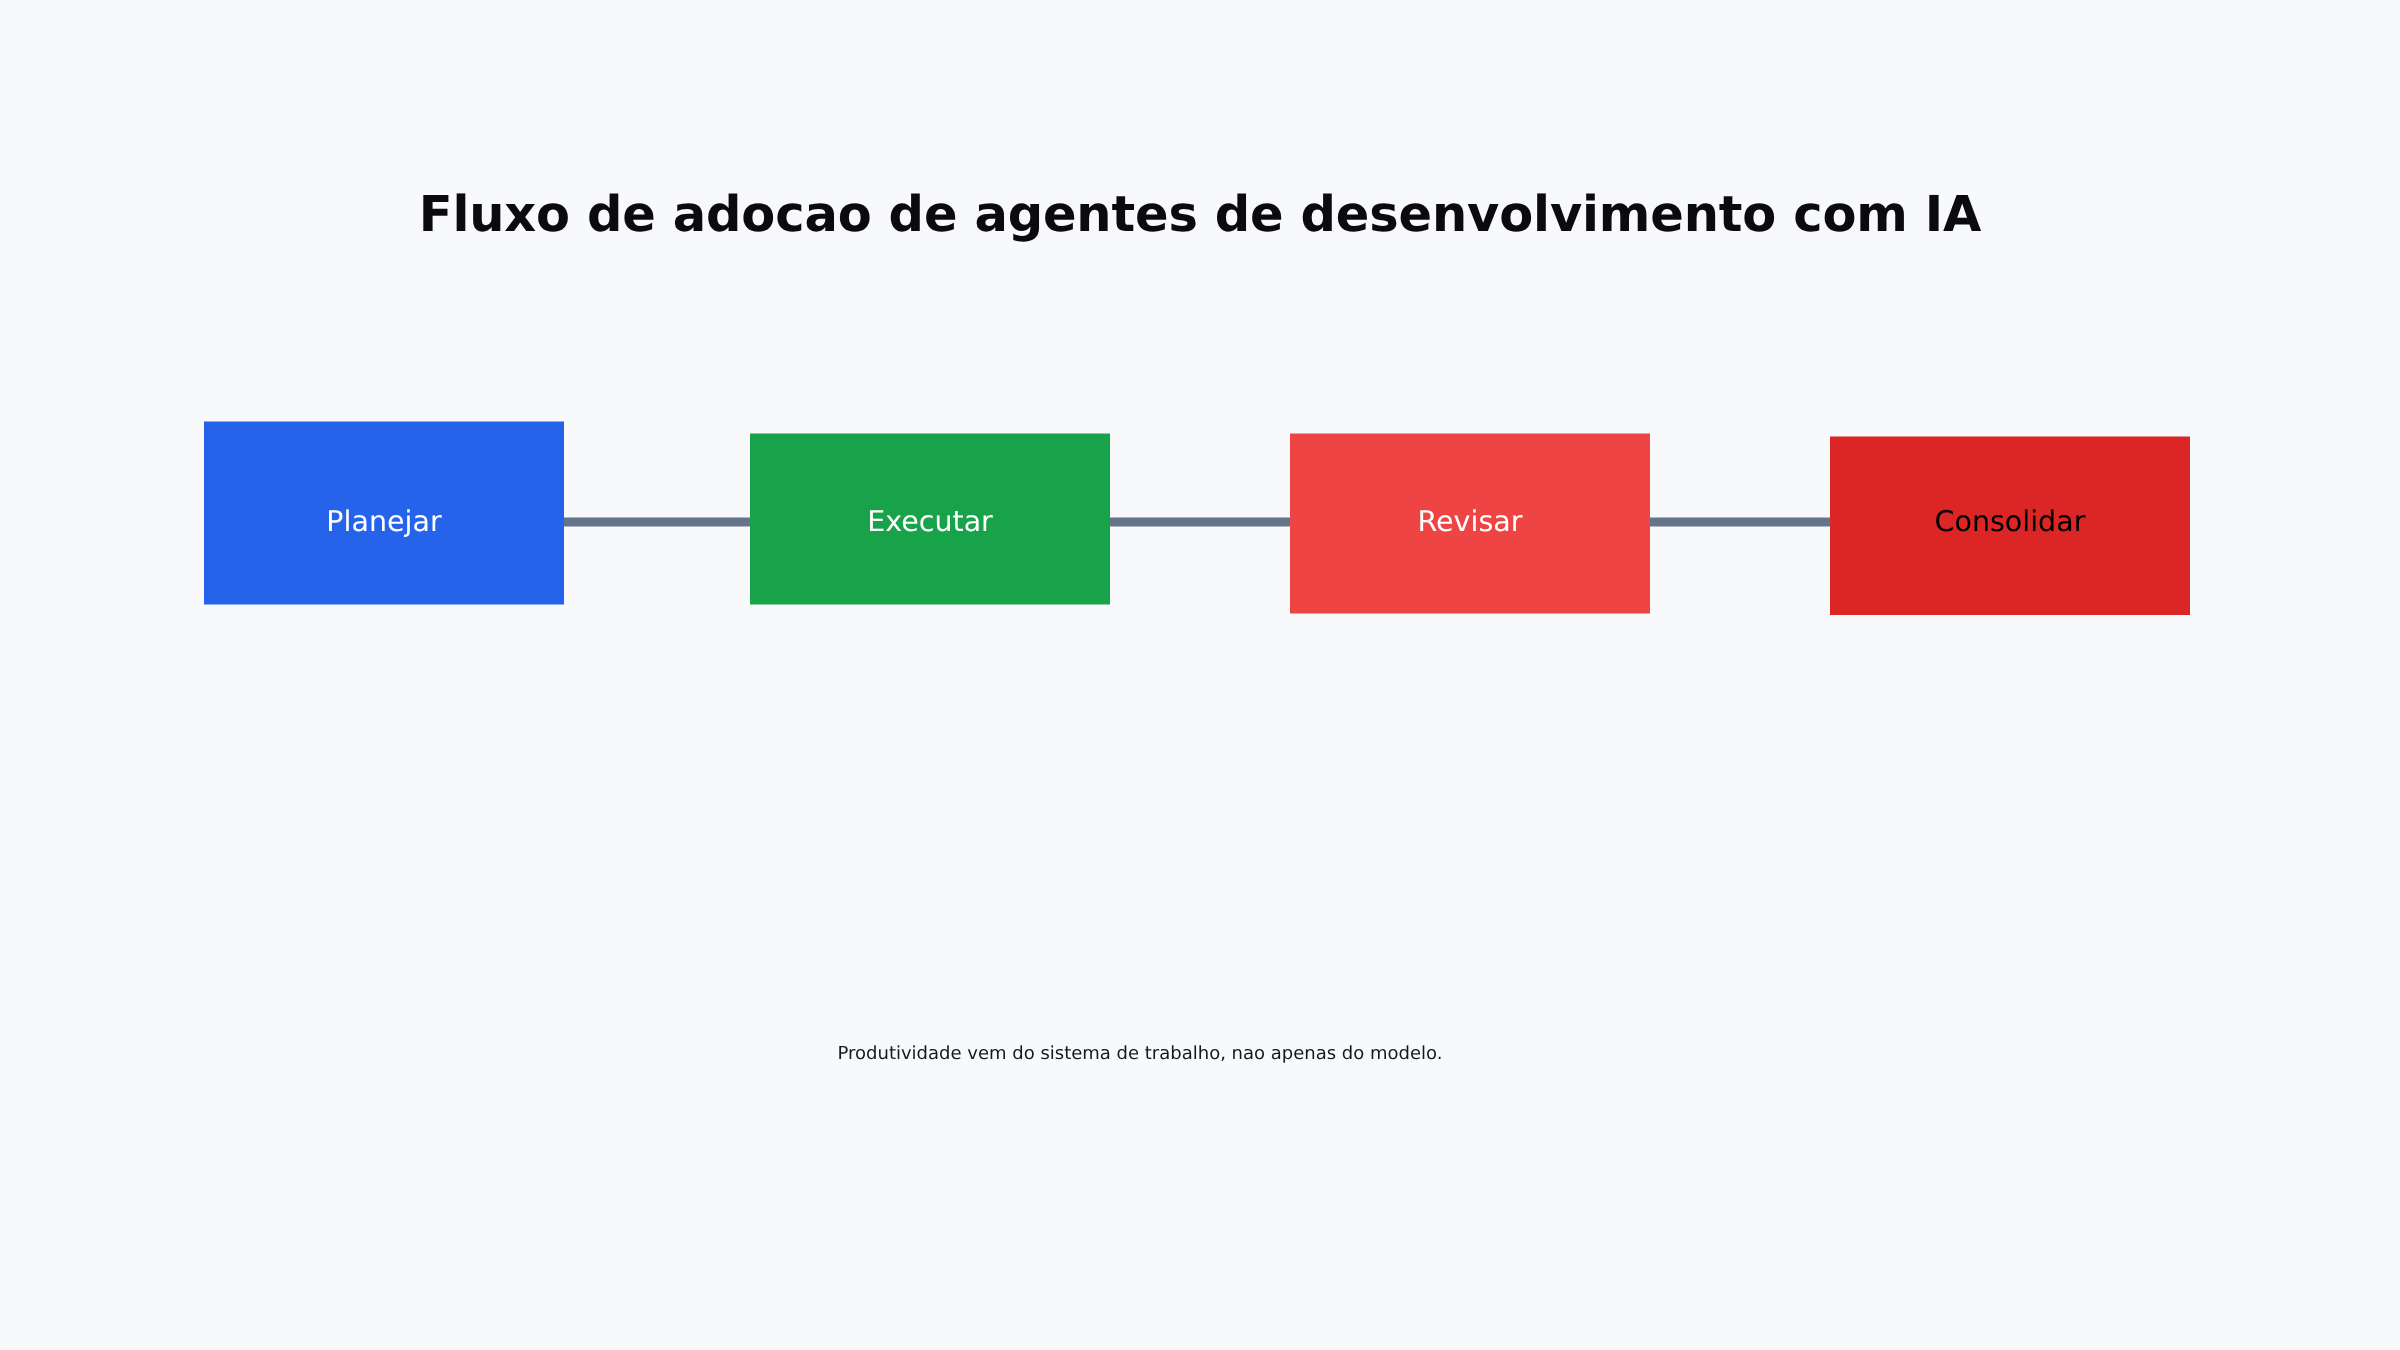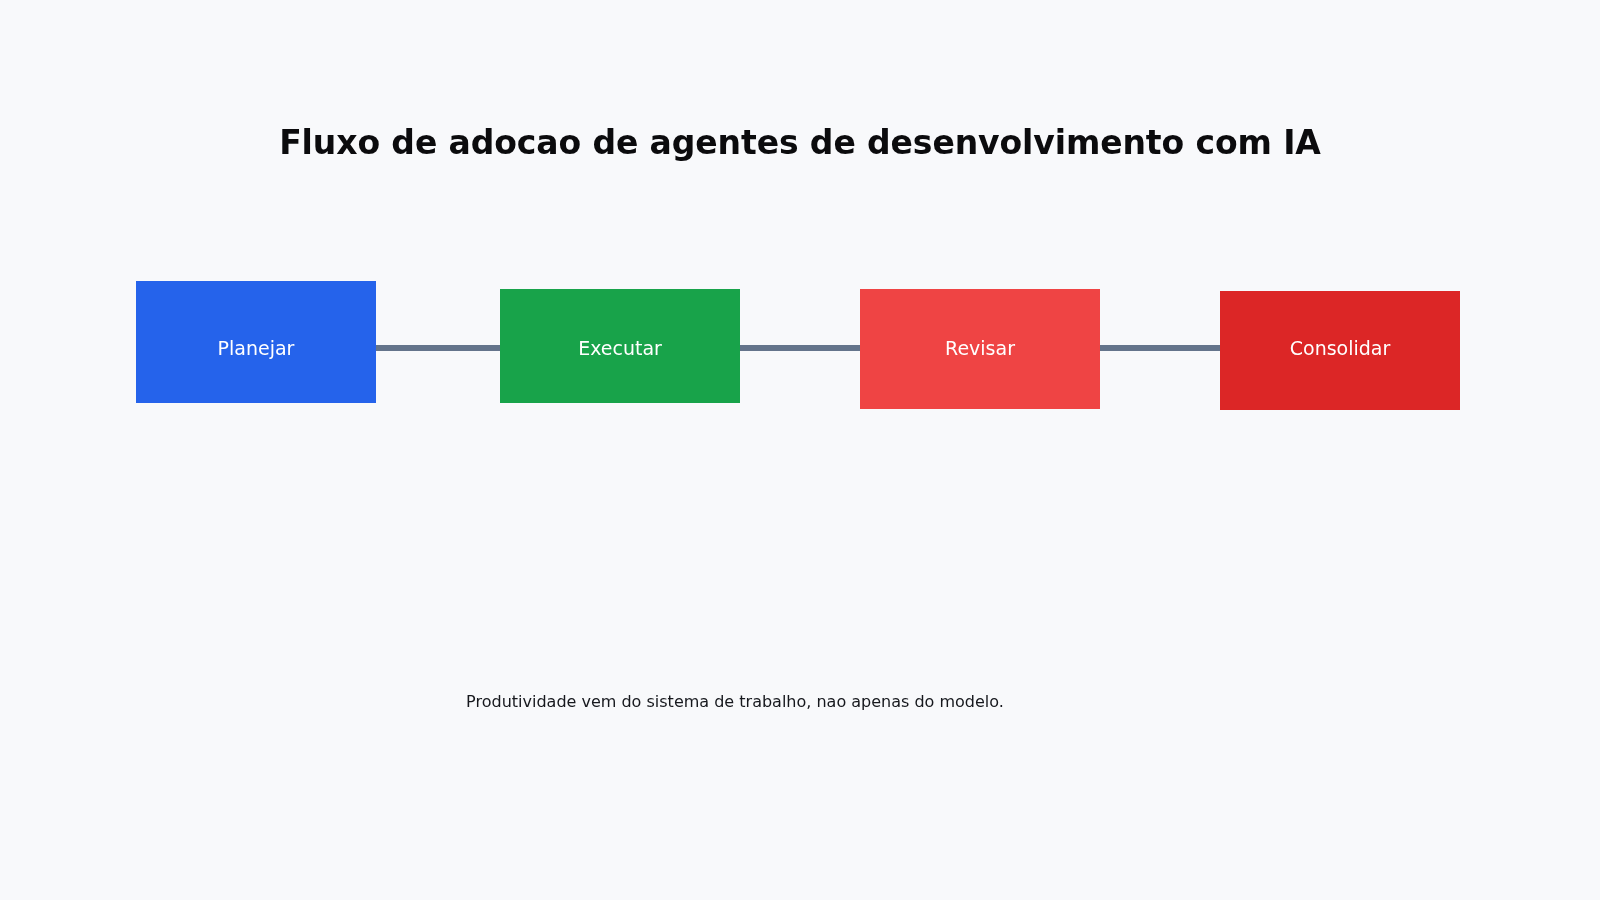--- a/index.html
+++ b/index.html
@@ -72,25 +72,26 @@
   }
 
   
   #diagram-caption {
     position: absolute;
     left: 0;
     top: 690px;
     width: 1470px;
     text-align: center;
     font-family: "DejaVu Sans", sans-serif;
-    font-size: 16px;
+    font-size: 12px;
     font-weight: 400;
     color: #16181d;
     line-height: 24px;
     white-space: nowrap;
+    padding-left: 25px;
   }
 </style>
 </head>
 <body style="background: rgb(248, 249, 251);">
 
 <div id="canvas">
 
   <div id="diagram-title" style="color: rgb(11, 11, 13);">Fluxo de adocao de agentes de desenvolvimento com IA</div>
 
   <div id="flow">
@@ -102,19 +103,19 @@
     <div class="node" style="left: 136px; top: 281px; width: 240px; height: 122px; background: rgb(37, 99, 235);">
       <span class="node-label" style="color: rgb(255, 255, 255); top: 56px;">Planejar</span>
     </div>
     <div class="node" style="left: 500px; top: 289px; width: 240px; height: 114px; background: rgb(24, 163, 74);">
       <span class="node-label" style="color: rgb(255, 255, 255); top: 48px;">Executar</span>
     </div>
     <div class="node" style="left: 860px; top: 289px; width: 240px; height: 120px; background: #ef4444;">
       <span class="node-label" style="color: rgb(255, 255, 255); top: 48px;">Revisar</span>
     </div>
     <div class="node" style="left: 1220px; top: 291px; width: 240px; height: 119px; background: rgb(220, 38, 38);">
-      <span class="node-label" style="color: #ffffff; top: 46px;">Consolidar</span>
+      <span class="node-label" style="color: #000000; top: 46px;">Consolidar</span>
     </div>
   </div>
 
   <div id="diagram-caption" style="color: rgb(22, 24, 29);">Produtividade vem do sistema de trabalho, nao apenas do modelo.</div>
 
 </div>
 
 </body></html>

